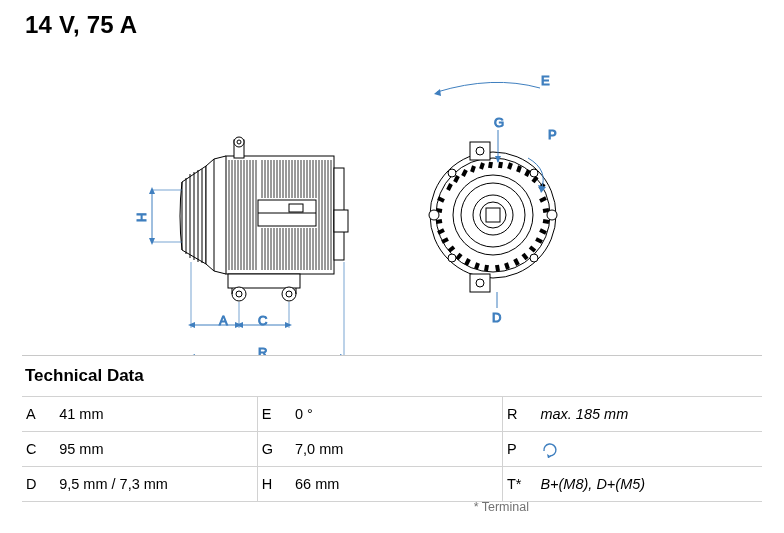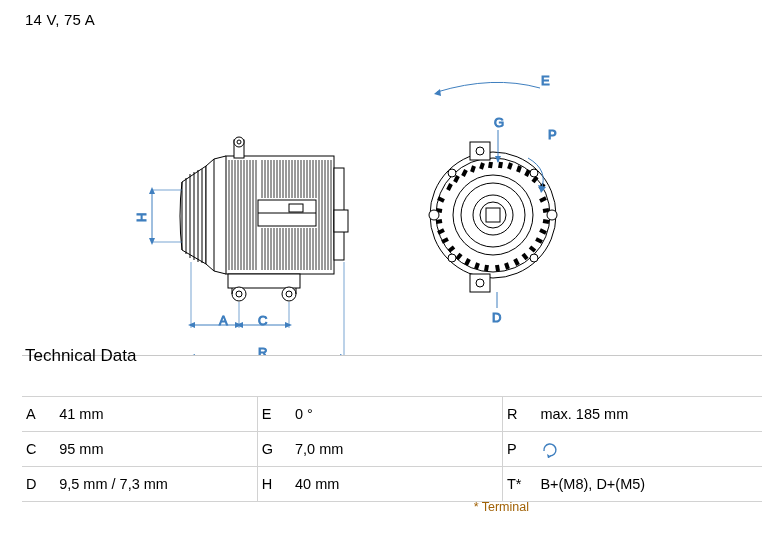--- a/index.html
+++ b/index.html
@@ -17,44 +17,44 @@
   }
   .page {
     position: relative;
     width: 784px;
     height: 533px;
   }
   .title {
     position: absolute;
     left: 25px;
     top: 11px;
-    font-size: 15px;
-    font-weight: normal;
+    font-size: 24px;
+    font-weight: bold;
     letter-spacing: 0.2px;
   }
   .drawing-area {
     position: absolute;
     left: 0;
     top: 30px;
     width: 784px;
     height: 325px;
   }
   .hr {
     position: absolute;
     left: 22px;
     width: 740px;
     height: 1px;
     background: #c8c8c8;
   }
   .tech-title {
     position: absolute;
     left: 25px;
-    top: 346px;
+    top: 366px;
     font-size: 17px;
-    font-weight: normal;
+    font-weight: bold;
   }
   table.tech {
     position: absolute;
     left: 22px;
     top: 396px;
     width: 740px;
     border-collapse: collapse;
     font-size: 14.5px;
   }
   table.tech td {
@@ -74,27 +74,27 @@
     padding-left: 4px !important;
   }
   .val {
     border-right: 1px solid #d2d2d2;
   }
   .col1-key { width: 22px; }
   .col1-val { width: 205px; margin-top: 20px; }
   .col2-key { width: 22px; }
   .col2-val { width: 215px; }
   .col3-key { width: 22px; }
-  .col3-val { width: 230px; border-right: none !important; }
+  .col3-val { width: 230px; border-right: none !important; font-style: italic; }
   .footnote {
     position: absolute;
     right: 255px;
     top: 500px;
     font-size: 12.5px;
-    color: #a16207;
+    color: #737373;
   }
   .rot-icon {
     display: inline-block;
     width: 22px;
     height: 18px;
     vertical-align: middle;
   }
   svg { display: block; }
   .blue { stroke: #3f7fbf; fill: none; }
   .bluetext {
@@ -362,21 +362,21 @@
               <path d="M4 11 A6 6 0 1 1 10 16" fill="none" stroke="#3f7fbf" stroke-width="1.4"></path>
               <path d="M7 14 L11 16.5 L8 18.5 Z" fill="#3f7fbf"></path>
             </svg>
           </span>
         </td>
       </tr>
       <tr>
         <td class="key col1-key">D</td>
         <td class="val col1-val">9,5 mm / 7,3 mm</td>
         <td class="key col2-key">H</td>
-        <td class="val col2-val">40 mm</td>
+        <td class="val col2-val">66 mm</td>
         <td class="key col3-key">T*</td>
         <td class="val col3-val">B+(M8), D+(M5)</td>
       </tr>
     </tbody>
   </table>
 
   <div class="footnote">* Terminal</div>
 
 </div>
 

